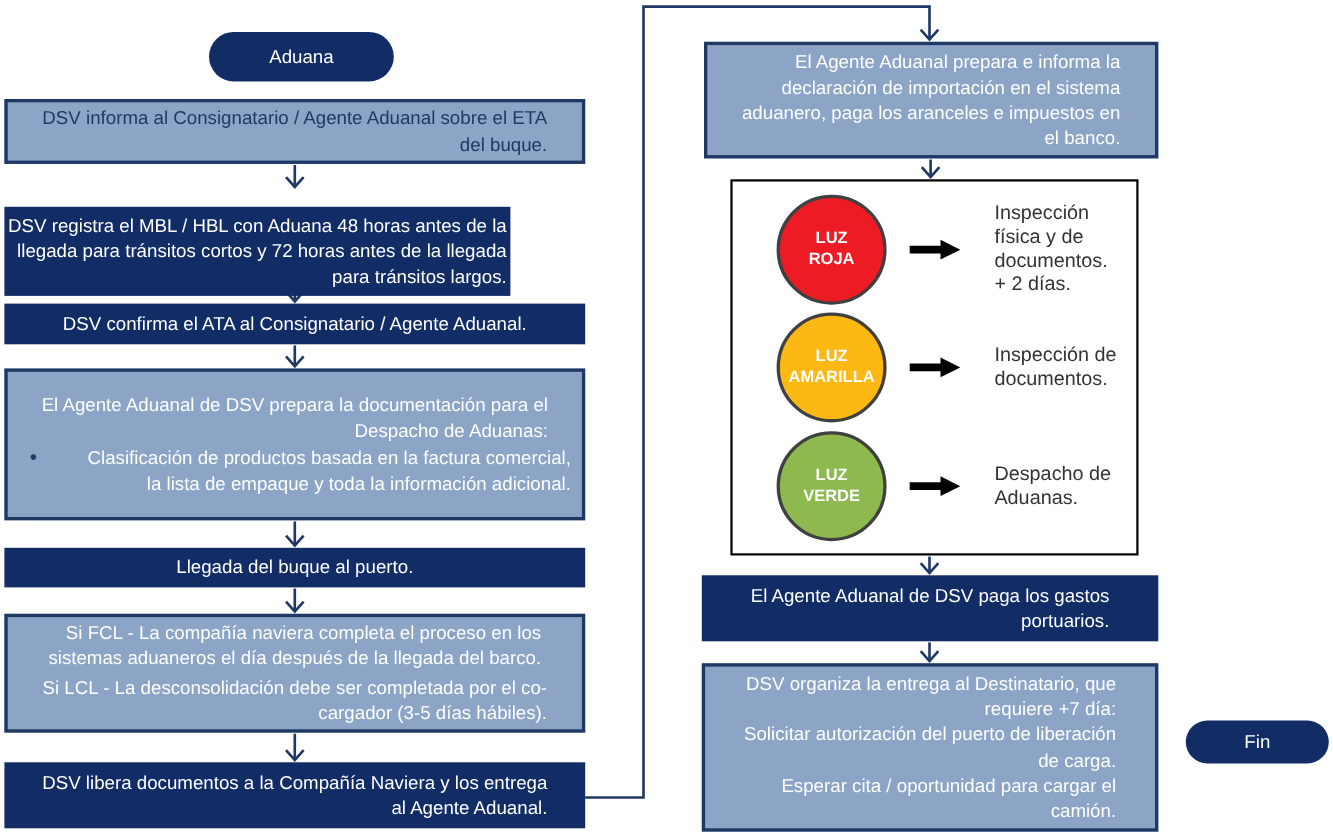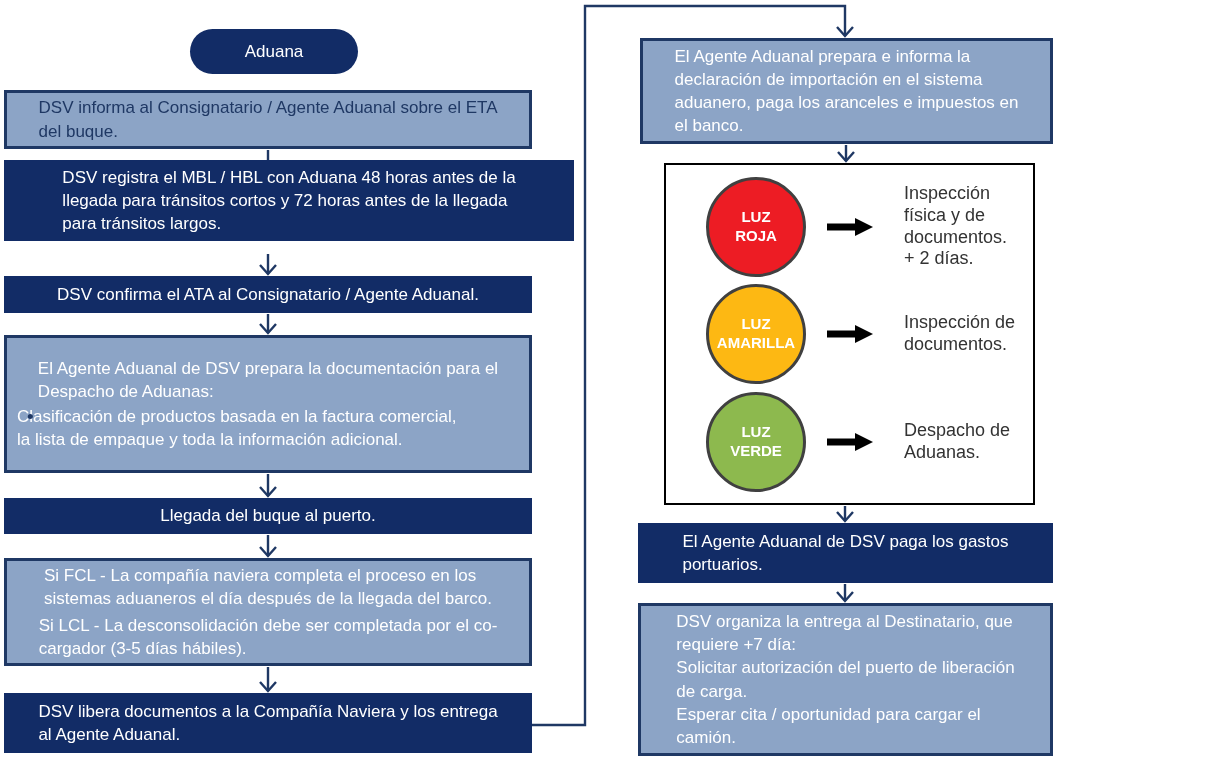--- a/index.html
+++ b/index.html
@@ -4,21 +4,21 @@
 <style>
   html,body { margin:0; padding:0; background:#fff; }
   .canvas {
     position:relative; width:1212px; height:760px; background:#ffffff;
     font-family:"Liberation Sans", sans-serif; overflow:hidden;
   }
   .overlay { position:absolute; left:0; top:0; pointer-events:none; }
   .box {
     position:absolute; box-sizing:border-box;
     display:flex; flex-direction:column; align-items:center; justify-content:center;
-    text-align:left; font-size:17px; line-height:1.36;
+    text-align:right; font-size:17px; line-height:1.36;
   }
   .dark  { background:#122c66; color:#ffffff; }
   .light { background:#8ca4c6; border:3px solid #1f3864; color:#ffffff; }
   .light.navy-text { color:#1f3864; }
   .lines { white-space:pre-line; }
   .pill {
     position:absolute; box-sizing:border-box; background:#122c66; color:#ffffff;
     border-radius:24px; display:flex; align-items:center; justify-content:center;
     font-size:17px;
   }
@@ -73,21 +73,21 @@
 
   <div class="pill" style="left:190px; top:29px; width:168px; height:45px;">
     <span>Aduana</span>
   </div>
 
   <div class="box light navy-text" style="left:4px; top:90px; width:528px; height:59px;">
     <div class="lines">DSV informa al Consignatario / Agente Aduanal sobre el ETA
 del buque.</div>
   </div>
 
-  <div class="box dark" style="left:4px; top:160px; width:570px; height:81px;">
+  <div class="box dark" style="left:4px; top:188px; width:460px; height:81px;">
     <div class="lines">DSV registra el MBL / HBL con Aduana 48 horas antes de la
 llegada para tránsitos cortos y 72 horas antes de la llegada
 para tránsitos largos.</div>
   </div>
 
   <div class="box dark" style="left:4px; top:276px; width:528px; height:37px;">
     <div class="lines">DSV confirma el ATA al Consignatario / Agente Aduanal.</div>
   </div>
 
   <div class="box light" style="left:4px; top:335px; width:528px; height:138px; padding:6px 10px;">
@@ -175,14 +175,17 @@
 
   <div class="box light" style="left:638px; top:603px; width:415px; height:153px;">
     <div class="lines">DSV organiza la entrega al Destinatario, que
 requiere +7 día:
 Solicitar autorización del puerto de liberación
 de carga.
 Esperar cita / oportunidad para cargar el
 camión.</div>
   </div>
 
+  <div class="pill" style="left:1078px; top:655px; width:130px; height:39px;">
+    <span>Fin</span>
+  </div>
 
 </div>
 
 </body></html>

